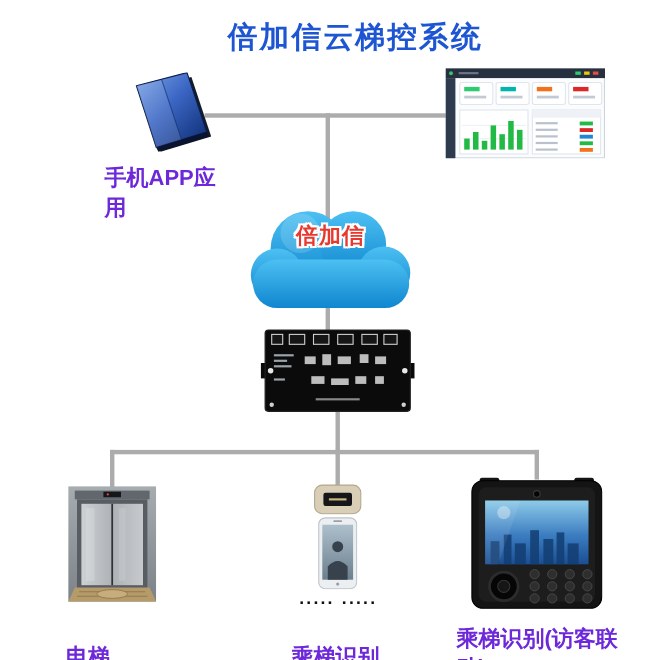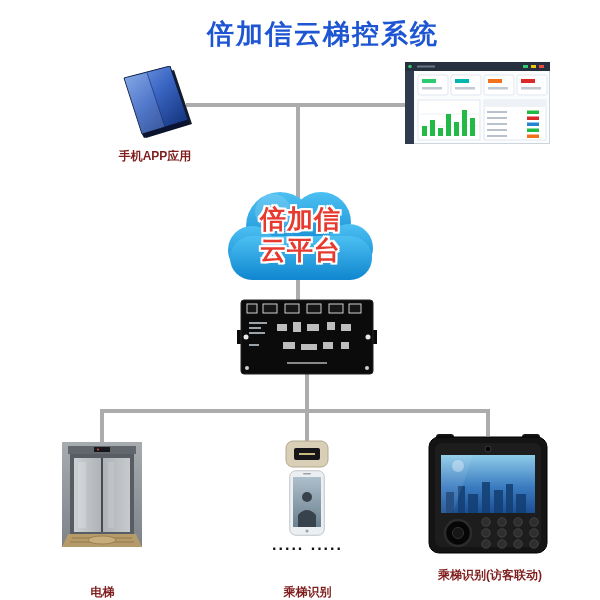--- a/index.html
+++ b/index.html
@@ -6,25 +6,25 @@
   html,body { width:600px; height:600px; background:#ffffff;
     font-family:"Liberation Sans","DejaVu Sans",sans-serif; }
   .stage { position:absolute; top:0; left:0; width:600px; height:600px; overflow:hidden; background:#fff; }
 
   .title { position:absolute; top:16px; left:0; width:600px; text-align:center;
     font-size:27px; font-weight:bold; color:#1d55d2; letter-spacing:2px; z-index:3;margin-left:23px; }
 
   .line { position:absolute; background:#acacac; z-index:1; }
 
   .node { position:absolute; z-index:2; }
-  .label { position:absolute; z-index:3; font-size:12px; font-weight:bold; color:#7f1d1d; text-align:center; }
+  .label { position:absolute; z-index:3; font-size:20px; font-weight:bold; color:#6d28d9; }
 
   .cloud-wrap { position:absolute; left:218px; top:178px; width:165px; height:115px; z-index:2; }
   .cloud-text { position:absolute; left:0; top:26px; width:100%; text-align:center;
-    font-size:26px; font-weight:bold; line-height:1.18; color:#e8392e; letter-spacing:1px;
+    font-size:20px; font-weight:bold; line-height:1.18; color:#e8392e; letter-spacing:1px;
     text-shadow:-2px -2px 0 #fff, 2px -2px 0 #fff, -2px 2px 0 #fff, 2px 2px 0 #fff,
                  0 -2px 0 #fff, 0 2px 0 #fff, -2px 0 0 #fff, 2px 0 0 #fff; }
 
   .dots { position:absolute; z-index:3; font-size:16px; font-weight:bold; color:#111;
     text-align:center; letter-spacing:2px; }
 </style>
 </head>
 <body>
 
 <div class="stage">
@@ -126,21 +126,20 @@
         <circle cx="62" cy="48" r="34"></circle>
         <circle cx="103" cy="44" r="30"></circle>
         <circle cx="34" cy="72" r="24"></circle>
         <circle cx="131" cy="70" r="24"></circle>
         <rect x="12" y="58" width="142" height="44" rx="22"></rect>
       </g>
       <circle cx="55" cy="34" r="18" fill="#ffffff" opacity="0.15"></circle>
     </svg>
     <div class="cloud-text">
       <div>倍加信</div>
-      <div>云平台</div>
     </div>
   </div>
 
   <div class="node" style="left:237px; top:298px; width:140px; height:78px;">
     <svg width="140" height="78" viewBox="0 0 140 78">
       <rect x="0" y="32" width="6" height="14" fill="#0a0a0a"></rect>
       <rect x="134" y="32" width="6" height="14" fill="#0a0a0a"></rect>
       <rect x="4" y="2" width="132" height="74" rx="3" fill="#0b0b0b" stroke="#222"></rect>
       <g fill="#161616" stroke="#cfcfcf" stroke-width="1">
         <rect x="10" y="6" width="10" height="9"></rect>

